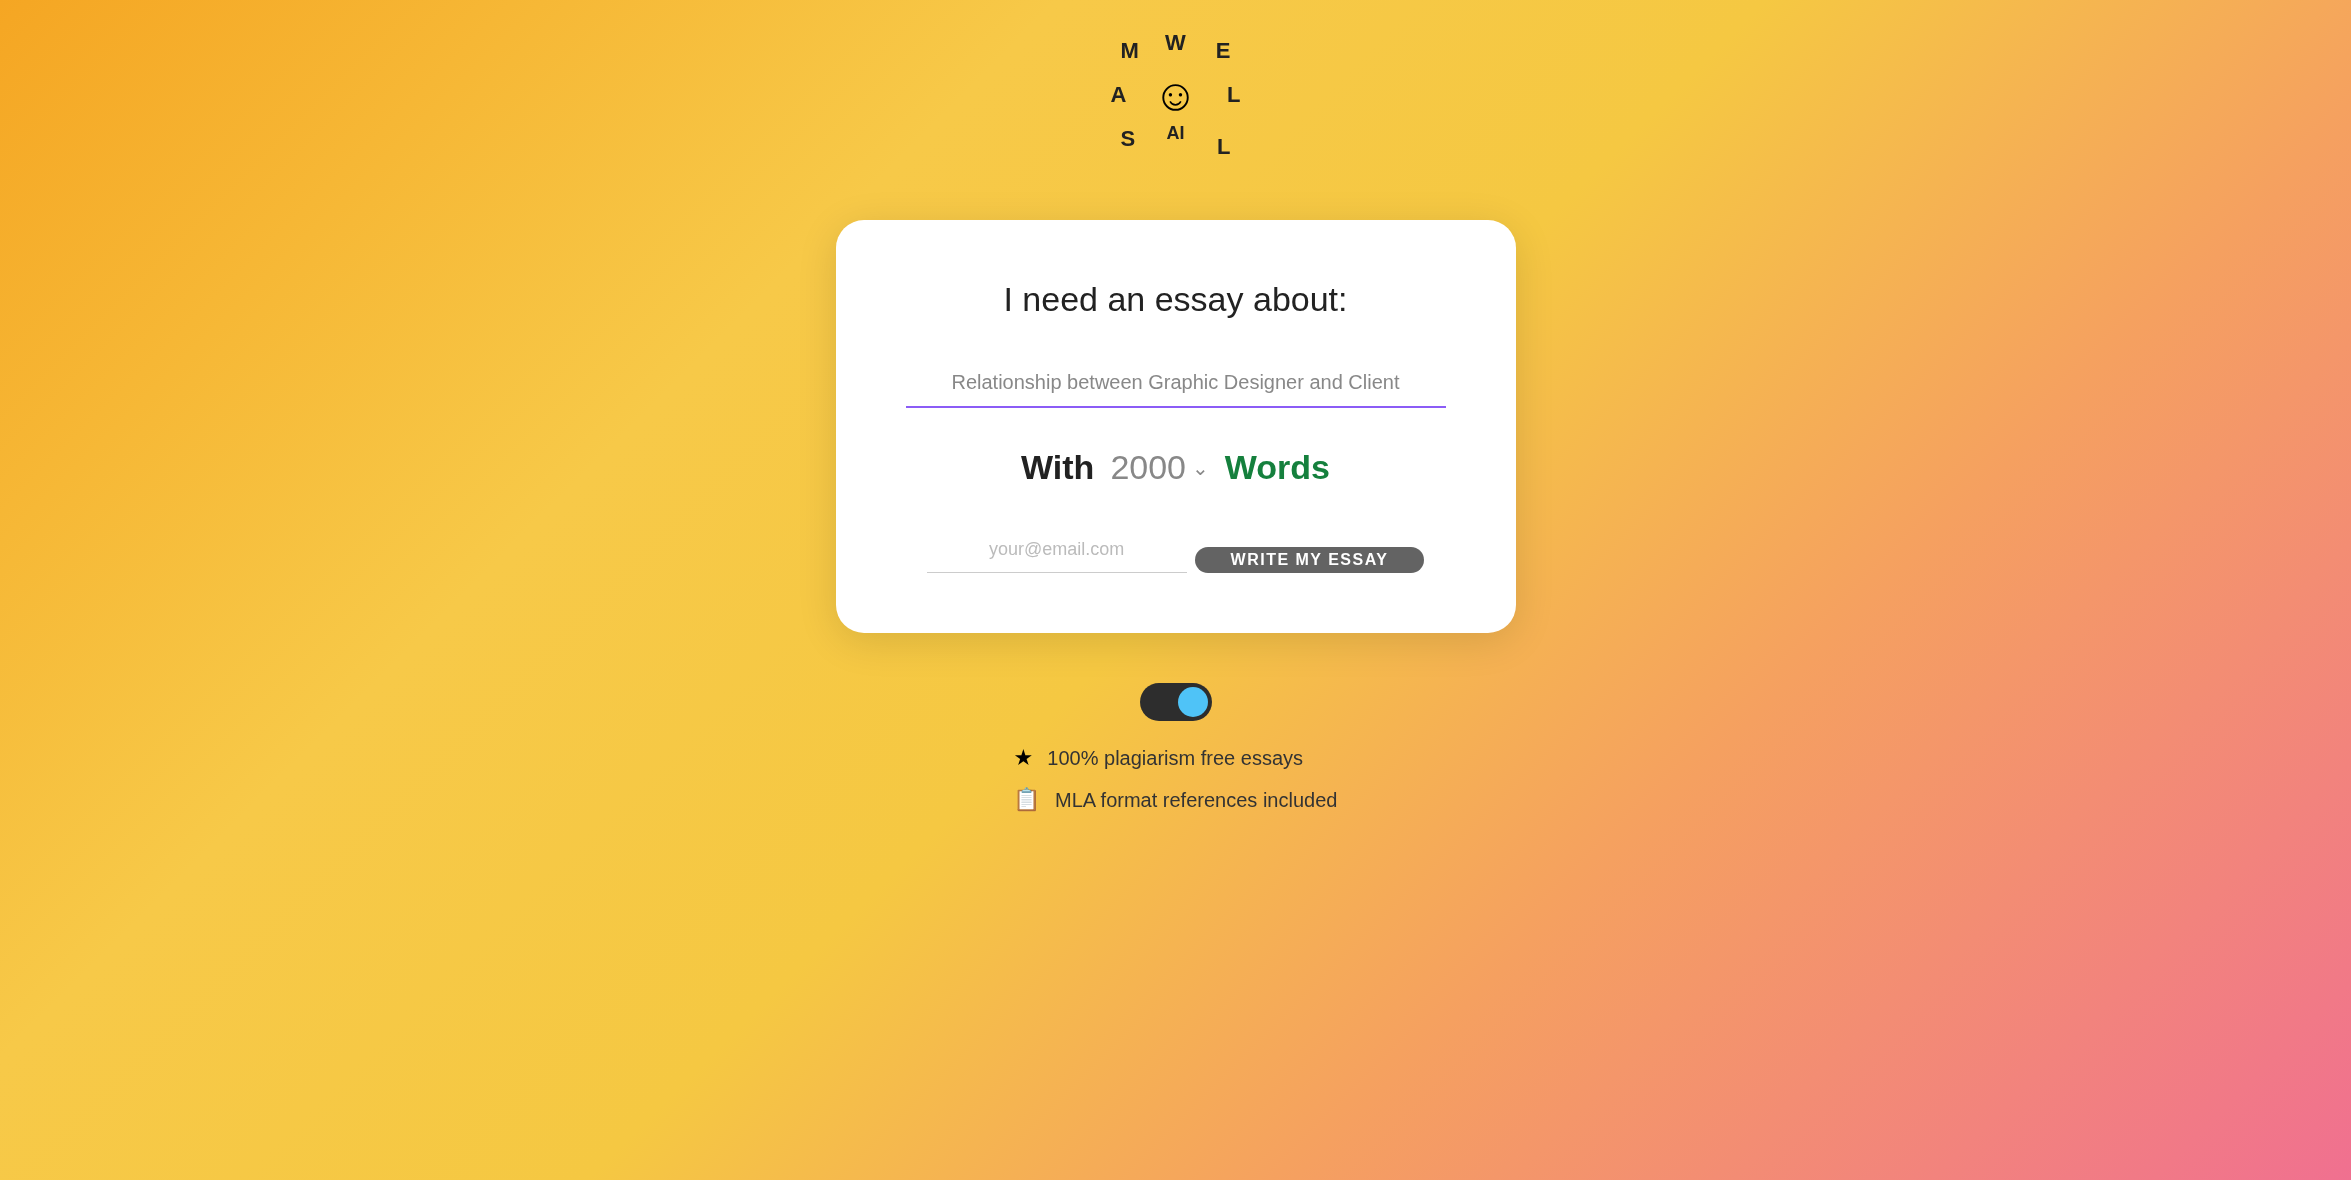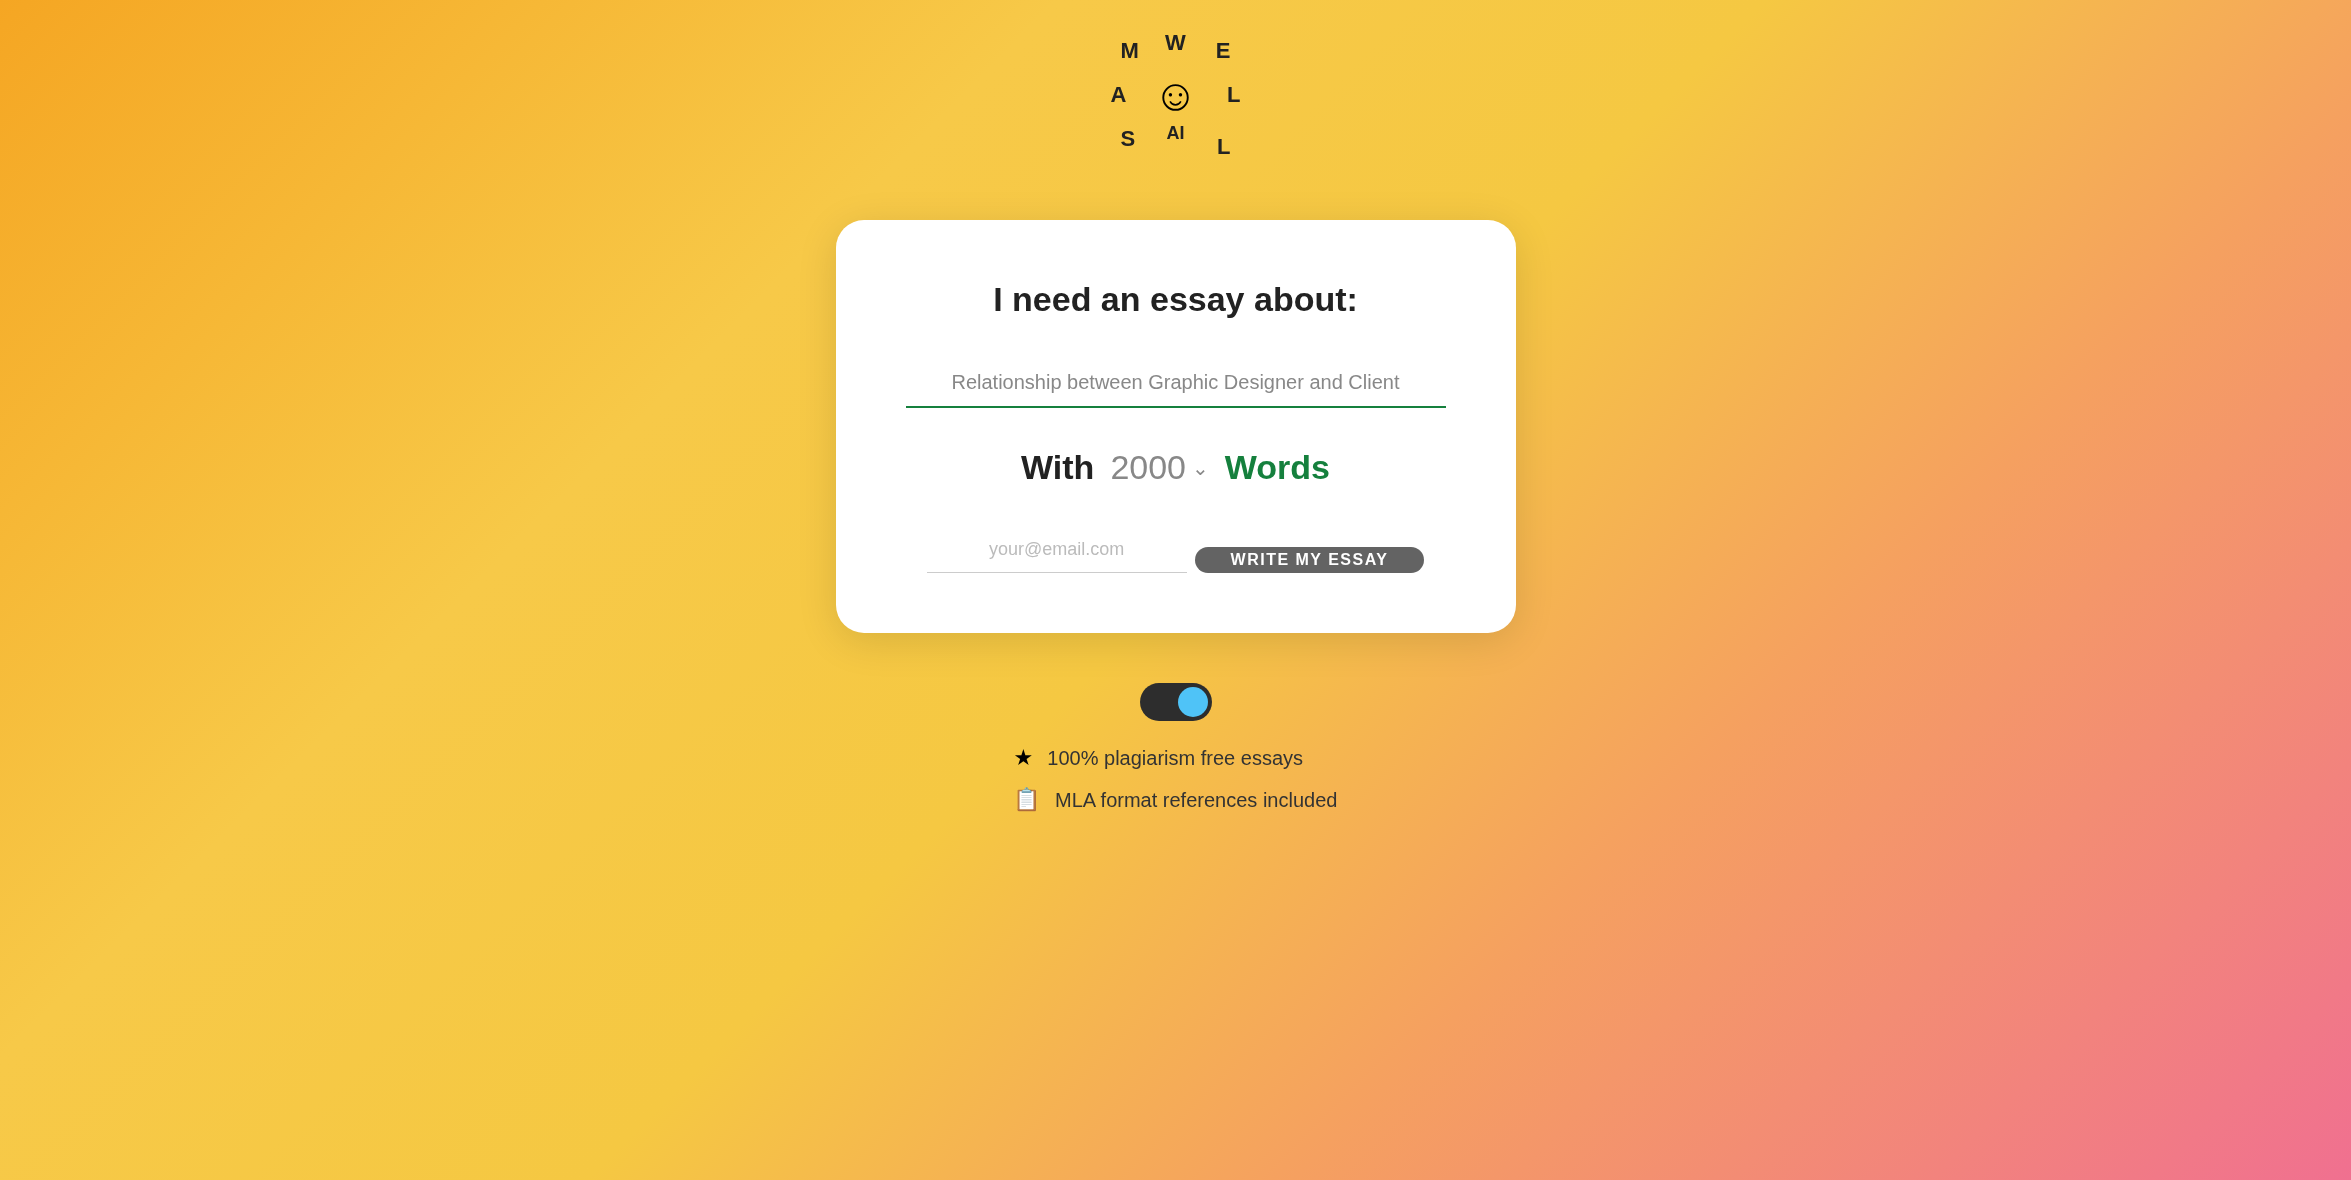--- a/index.html
+++ b/index.html
@@ -68,34 +68,34 @@
       padding: 60px 70px 60px 70px;
       display: flex;
       flex-direction: column;
       align-items: center;
       gap: 40px;
       box-shadow: 0 8px 40px rgba(0,0,0,0.12);
     }
 
     .card-title {
       font-size: 34px;
-      font-weight: 700;
+      font-weight: 400;
       color: #222;
       text-align: center;
     }
 
     
     .topic-input-container {
       width: 100%;
     }
 
     .topic-input {
       width: 100%;
       border: none;
-      border-bottom: 2px solid #15803d;
+      border-bottom: 2px solid #8b5cf6;
       padding: 12px 4px;
       font-size: 20px;
       color: #888;
       text-align: center;
       outline: none;
       background: transparent;
     }
 
     .topic-input::placeholder {
       color: #aaa;

